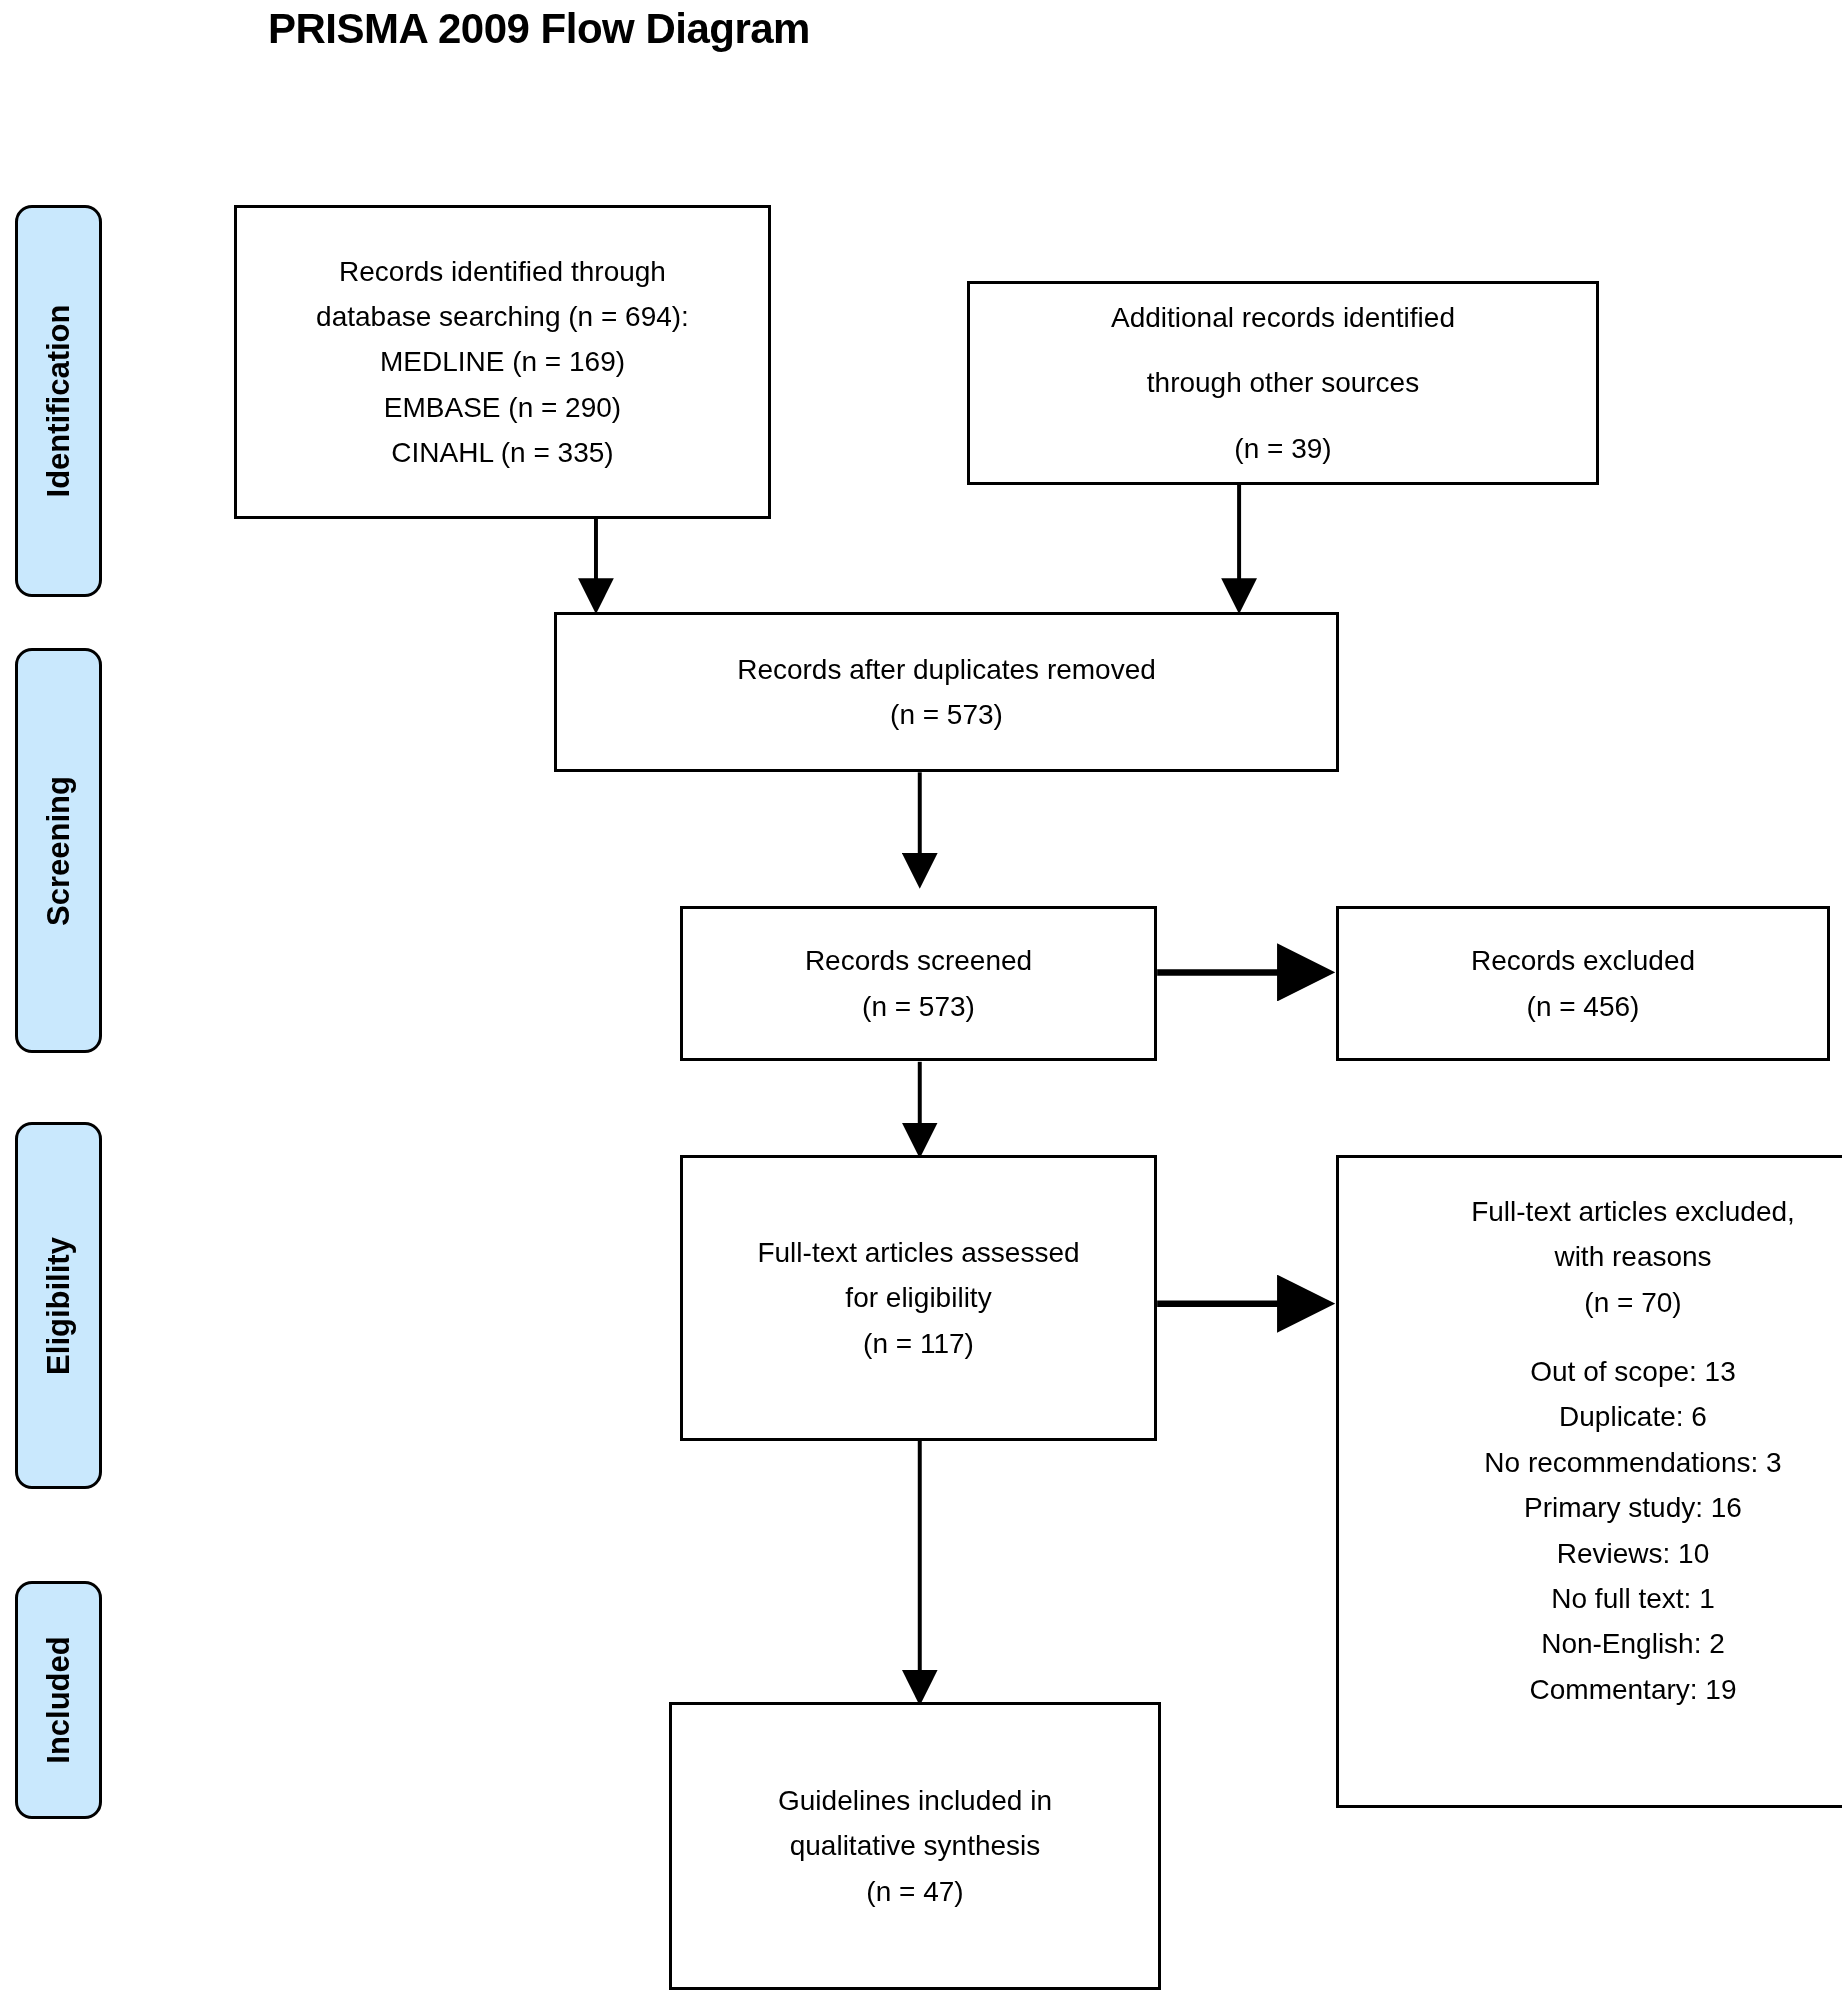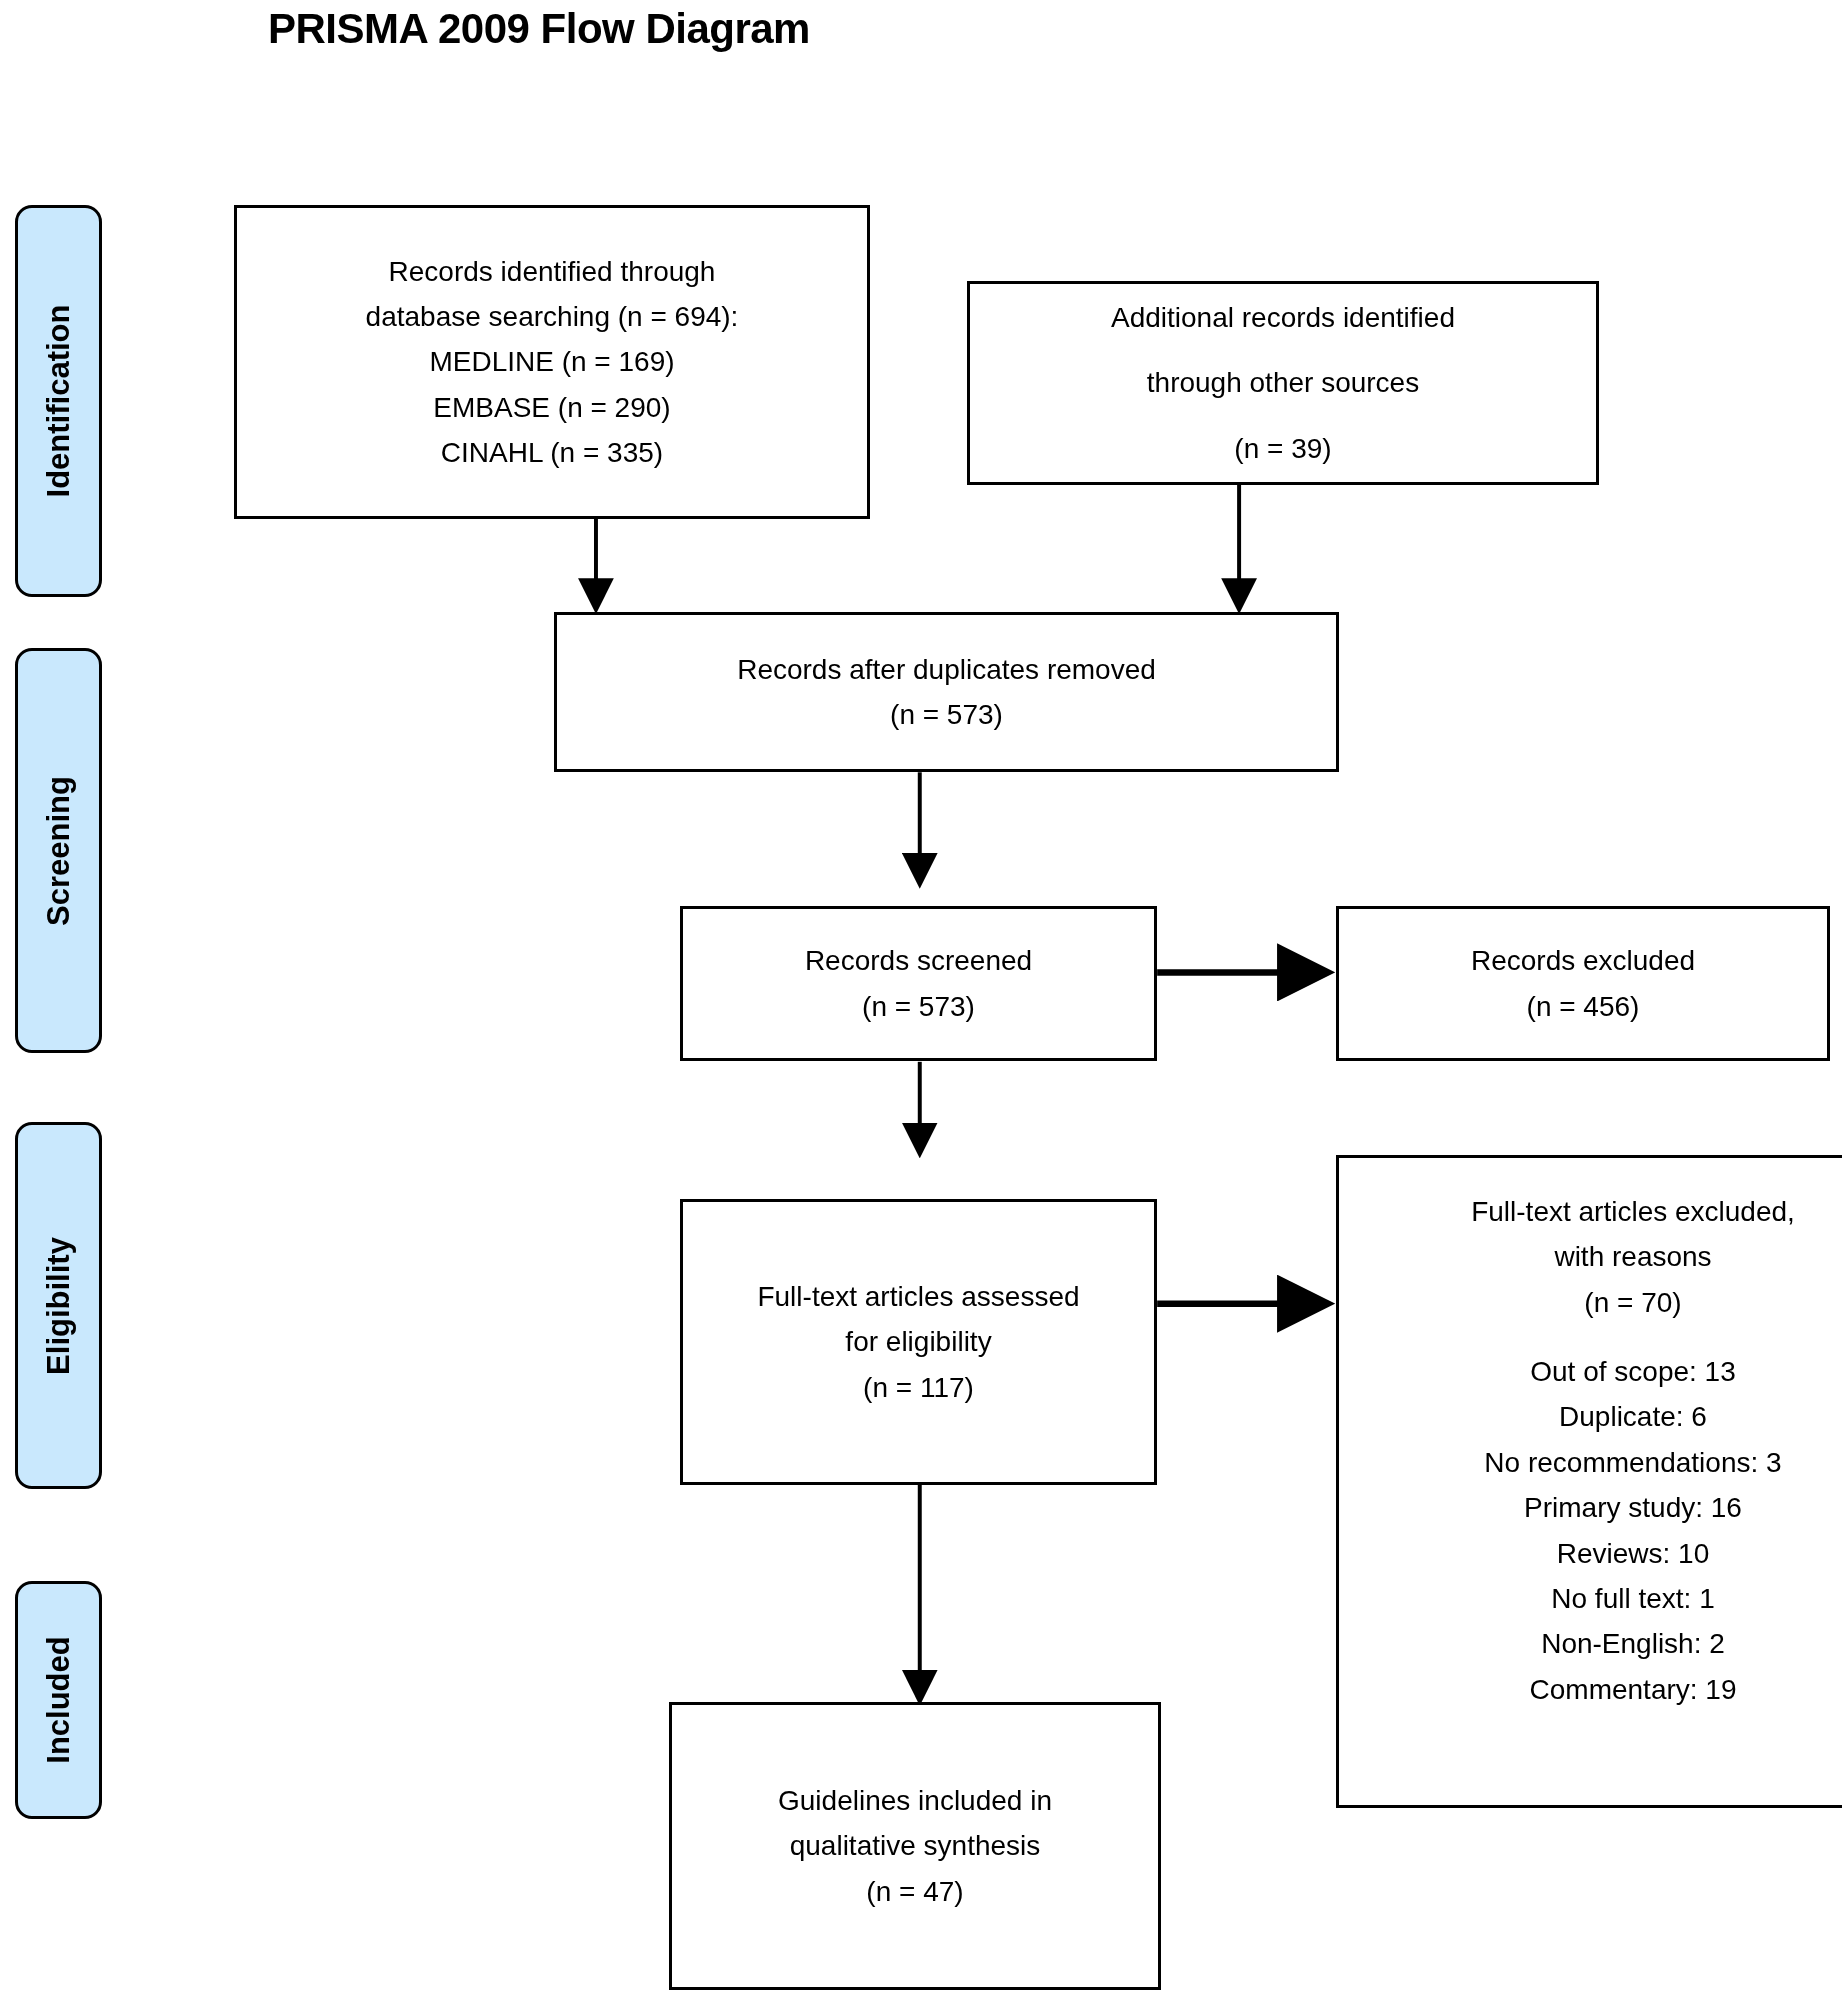--- a/index.html
+++ b/index.html
@@ -92,21 +92,21 @@
   </div>
 
   <div class="stage-label" style="left:15px;top:1122px;width:87px;height:367px;">
     <span class="txt">Eligibility</span>
   </div>
 
   <div class="stage-label" style="left:15px;top:1581px;width:87px;height:238px;">
     <span class="txt">Included</span>
   </div>
 
-  <div class="fbox" style="left:234px;top:205px;width:636px;height:314px;">
+  <div class="fbox" style="left:234px;top:205px;width:537px;height:314px;">
     <span class="ln">Records identified through</span>
     <span class="ln">database searching (n = 694):</span>
     <span class="ln">MEDLINE (n = 169)</span>
     <span class="ln">EMBASE (n = 290)</span>
     <span class="ln">CINAHL (n = 335)</span>
   </div>
 
   <div class="fbox" style="left:967px;top:281px;width:632px;height:204px;gap:20px;">
     <span class="ln">Additional records identified</span>
     <span class="ln">through other sources</span>
@@ -121,21 +121,21 @@
   <div class="fbox" style="left:680px;top:906px;width:477px;height:155px;">
     <span class="ln">Records screened</span>
     <span class="ln">(n = 573)</span>
   </div>
 
   <div class="fbox" style="left:1336px;top:906px;width:494px;height:155px;">
     <span class="ln">Records excluded</span>
     <span class="ln">(n = 456)</span>
   </div>
 
-  <div class="fbox" style="left:680px;top:1155px;width:477px;height:286px;margin-top:44px;">
+  <div class="fbox" style="left:680px;top:1155px;width:477px;height:286px;">
     <span class="ln">Full-text articles assessed</span>
     <span class="ln">for eligibility</span>
     <span class="ln">(n = 117)</span>
   </div>
 
   <div class="fbox reasons" style="left:1336px;top:1155px;width:594px;height:653px;">
     <span class="ln">Full-text articles excluded,</span>
     <span class="ln">with reasons</span>
     <span class="ln">(n = 70)</span>
     <span class="gap"></span>

